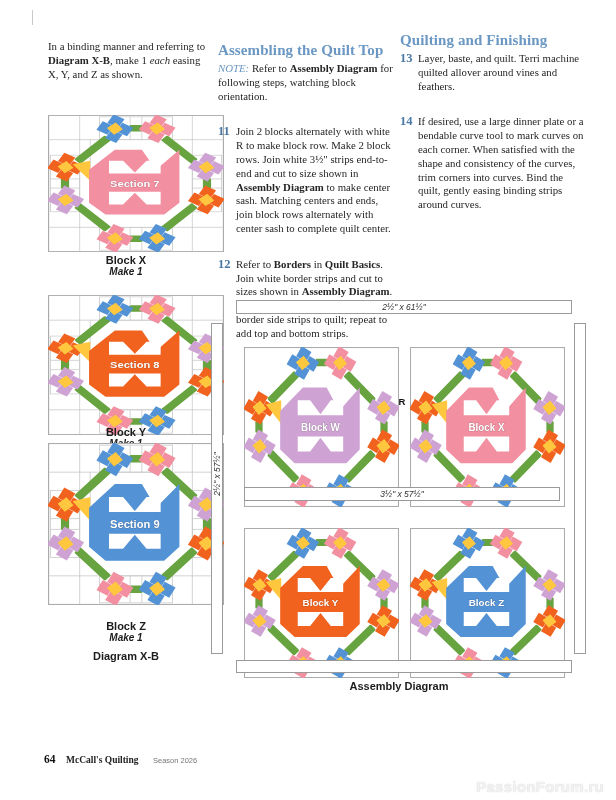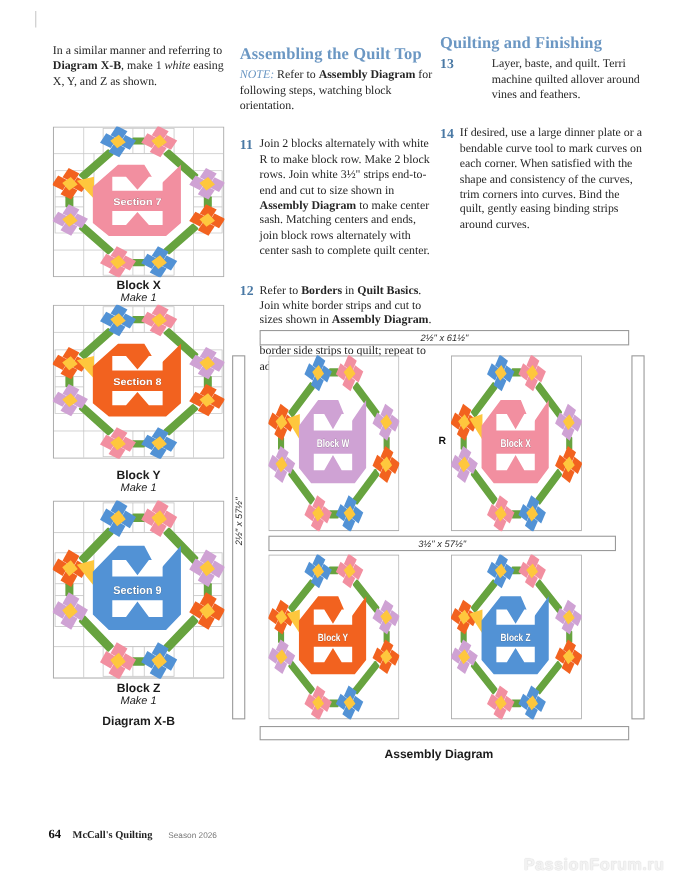--- a/index.html
+++ b/index.html
@@ -5,57 +5,57 @@
   html,body{margin:0;padding:0;background:#fff;}
   .page{position:relative;width:616px;height:800px;background:#ffffff;overflow:hidden;
         font-family:"Liberation Sans",sans-serif;color:#222;}
   .abs{position:absolute;}
   .serif{font-family:"Liberation Serif",serif;font-size:10.8px;line-height:13.8px;color:#262626;}
   .hd{font-family:"Liberation Serif",serif;font-size:15px;font-weight:700;margin:0 0 3px 0;letter-spacing:.1px;}
   .note{margin:0 0 5px 0;}
   .item{display:flex;margin-top:22px;}
   .num{font-family:"Liberation Serif",serif;font-weight:bold;font-size:12.5px;width:18px;flex:none;line-height:13.8px;}
   .itxt{flex:1;}
-  .fig{margin:0;padding:0;position:absolute;left:48px;width:156px;}
+  .fig{margin:0;padding:0;position:absolute;left:48px;width:176px;}
   .cap{position:absolute;left:48px;width:156px;text-align:center;}
   .cap-bold{font-size:11px;font-weight:bold;color:#1c1c1c;line-height:12px;}
-  .cap-make{font-size:10px;font-style:italic;color:#1c1c1c;line-height:12px;}
+  .cap-make{font-size:10px;font-style:italic;color:#1c1c1c;line-height:12px;font-weight:bold;}
   .cap-xb{font-size:11px;font-weight:bold;color:#1c1c1c;}
   .assembly{position:absolute;left:210px;top:296px;width:378px;height:402px;}
   .strip{position:absolute;background:#fff;border:1px solid #9a9a9a;box-sizing:border-box;
          display:flex;align-items:center;justify-content:center;}
   .dim{font-size:8.5px;font-style:italic;color:#2e2e2e;white-space:nowrap;}
   .top-strip{left:26px;top:4px;width:336px;height:14px;}
   .mid-strip{left:34px;top:191px;width:316px;height:14px;}
   .bottom-strip{left:26px;top:364px;width:336px;height:13px;}
   .left-strip{left:1px;top:27px;width:12px;height:331px;}
   .right-strip{left:364px;top:27px;width:12px;height:331px;}
   .left-strip .dim{position:absolute;left:-30px;top:145px;width:70px;text-align:center;
                    transform:rotate(-90deg);}
-  .ablock{position:absolute;width:119px;}
+  .ablock{position:absolute;width:155px;margin-top:24px;}
   .r-label{position:absolute;left:184px;top:100px;width:16px;text-align:center;
            font-size:9.5px;font-weight:bold;color:#111;}
   .acaption{position:absolute;left:0;top:384px;width:378px;text-align:center;
             font-size:11px;font-weight:bold;color:#1c1c1c;}
   .footer{position:absolute;left:44px;top:749px;white-space:nowrap;}
   .pagenum{font-family:"Liberation Serif",serif;font-weight:bold;font-size:11.5px;color:#111;}
   .mag{font-family:"Liberation Serif",serif;font-weight:bold;font-size:9.5px;color:#222;margin-left:6px;}
   .season{font-size:7.5px;color:#777;margin-left:10px;}
   .watermark{position:absolute;right:12px;top:778px;font-size:15px;font-weight:bold;
              color:#f2f2f2;text-shadow:0 0 1px #d9d9d9, 0 0 1px #d9d9d9;letter-spacing:.3px;}
   .cropmark{position:absolute;left:32px;top:10px;width:1px;height:15px;background:#c9c9c9;}
 </style>
 </head>
 <body>
 
 <div class="page">
 
   <div class="cropmark"></div>
 
-  <div class="abs serif" style="left:48px;top:40px;width:164px;"><span>In a similar manner and referring to </span><span style="font-weight: bold;">Diagram X-B</span><span>, make 1 </span><span style="font-style: italic;">white</span><span> easing X, Y, and Z as shown.</span></div>
+  <div class="abs serif" style="left:48px;top:40px;width:164px;"><span>In a binding manner and referring to </span><span style="font-weight: bold;">Diagram X-B</span><span>, make 1 </span><span style="font-style: italic;">each</span><span> easing X, Y, and Z as shown.</span></div>
 
   <figure class="fig" style="top:115px;height:137px;"><svg viewBox="0 0 150 150" width="100%" height="100%" preserveAspectRatio="none">
         <rect x="0.5" y="0.5" width="149" height="149" fill="#ffffff" stroke="#ababab" stroke-width="1"></rect>
         <g fill="none" stroke="#c6c6c6" stroke-width="0.7">
       <line x1="27" y1="1" x2="27" y2="149"></line>
           <line x1="123" y1="1" x2="123" y2="149"></line>
       <line x1="1" y1="27" x2="149" y2="27"></line>
           <line x1="1" y1="123" x2="149" y2="123"></line>
       <rect x="44" y="2" width="62" height="25"></rect>
           <line x1="70" y1="2" x2="70" y2="27"></line>
@@ -214,21 +214,21 @@
         <path d="M35,60 L57,38 L80,38 L92,60 L112,38 L112,96 L99,109 L49,109 L35,96 Z" fill="#f28fa0"></path>
         <polygon points="52,50 64,50 74,63 84,50 96,50 96,64 52,64" fill="#ffffff"></polygon>
         <polygon points="52,84 96,84 96,98 84,98 74,85 64,98 52,98" fill="#ffffff"></polygon>
         <text x="74" y="78.5" font-family="Liberation Sans, sans-serif" font-size="9.5" font-weight="bold" text-anchor="middle" fill="#ffffff" stroke="rgba(60,60,60,0.45)" stroke-width="0.5" paint-order="stroke">Section 7</text>
       </svg></figure>
   <div class="cap" style="top:254px;">
     <div class="cap-bold">Block X</div>
     <div class="cap-make">Make 1</div>
   </div>
 
-  <figure class="fig" style="top:277px;height:140px;"><svg viewBox="0 0 150 150" width="100%" height="100%" preserveAspectRatio="none">
+  <figure class="fig" style="top:295px;height:140px;"><svg viewBox="0 0 150 150" width="100%" height="100%" preserveAspectRatio="none">
         <rect x="0.5" y="0.5" width="149" height="149" fill="#ffffff" stroke="#ababab" stroke-width="1"></rect>
         <g fill="none" stroke="#c6c6c6" stroke-width="0.7">
       <line x1="27" y1="1" x2="27" y2="149"></line>
           <line x1="123" y1="1" x2="123" y2="149"></line>
       <line x1="1" y1="27" x2="149" y2="27"></line>
           <line x1="1" y1="123" x2="149" y2="123"></line>
       <rect x="44" y="2" width="62" height="25"></rect>
           <line x1="70" y1="2" x2="70" y2="27"></line>
           <line x1="80" y1="2" x2="80" y2="27"></line>
       <rect x="44" y="123" width="62" height="25"></rect>
@@ -385,21 +385,21 @@
         <path d="M35,60 L57,38 L80,38 L92,60 L112,38 L112,96 L99,109 L49,109 L35,96 Z" fill="#f2621f"></path>
         <polygon points="52,50 64,50 74,63 84,50 96,50 96,64 52,64" fill="#ffffff"></polygon>
         <polygon points="52,84 96,84 96,98 84,98 74,85 64,98 52,98" fill="#ffffff"></polygon>
         <text x="74" y="78.5" font-family="Liberation Sans, sans-serif" font-size="9.5" font-weight="bold" text-anchor="middle" fill="#ffffff" stroke="rgba(60,60,60,0.45)" stroke-width="0.5" paint-order="stroke">Section 8</text>
       </svg></figure>
   <div class="cap" style="top:426px;">
     <div class="cap-bold">Block Y</div>
     <div class="cap-make">Make 1</div>
   </div>
 
-  <figure class="fig" style="top:455px;height:162px;"><svg viewBox="0 0 150 150" width="100%" height="100%" preserveAspectRatio="none">
+  <figure class="fig" style="top:443px;height:162px;"><svg viewBox="0 0 150 150" width="100%" height="100%" preserveAspectRatio="none">
         <rect x="0.5" y="0.5" width="149" height="149" fill="#ffffff" stroke="#ababab" stroke-width="1"></rect>
         <g fill="none" stroke="#c6c6c6" stroke-width="0.7">
       <line x1="27" y1="1" x2="27" y2="149"></line>
           <line x1="123" y1="1" x2="123" y2="149"></line>
       <line x1="1" y1="27" x2="149" y2="27"></line>
           <line x1="1" y1="123" x2="149" y2="123"></line>
       <rect x="44" y="2" width="62" height="25"></rect>
           <line x1="70" y1="2" x2="70" y2="27"></line>
           <line x1="80" y1="2" x2="80" y2="27"></line>
       <rect x="44" y="123" width="62" height="25"></rect>
@@ -572,21 +572,21 @@
       <span class="itxt serif"><span>Join 2 blocks alternately with white R to make block row. Make 2 block rows. Join white 3½" strips end-to-end and cut to size shown in </span><span style="font-weight: bold;">Assembly Diagram</span><span> to make center sash. Matching centers and ends, join block rows alternately with center sash to complete quilt center.</span></span>
     </div>
     <div class="item">
       <span class="num num-c" style="color: rgb(74, 121, 165);">12</span>
       <span class="itxt serif"><span>Refer to </span><span style="font-weight: bold;">Borders</span><span> in </span><span style="font-weight: bold;">Quilt Basics</span><span>. Join white border strips and cut to sizes shown in </span><span style="font-weight: bold;">Assembly Diagram</span><span>. Matching centers and ends, sew border side strips to quilt; repeat to add top and bottom strips.</span></span>
     </div>
   </section>
 
   <section class="abs" style="left:400px;top:32px;width:184px;">
     <h2 class="hd hd-c" style="color: rgb(107, 151, 195);">Quilting and Finishing</h2>
-    <div class="item" style="margin-top:2px;gap:29px;">
+    <div class="item" style="margin-top:2px;">
       <span class="num num-c" style="color: rgb(74, 121, 165);">13</span>
       <span class="itxt serif"><span>Layer, baste, and quilt. Terri machine quilted allover around vines and feathers.</span></span>
     </div>
     <div class="item">
       <span class="num num-c" style="color: rgb(74, 121, 165);">14</span>
       <span class="itxt serif"><span>If desired, use a large dinner plate or a bendable curve tool to mark curves on each corner. When satisfied with the shape and consistency of the curves, trim corners into curves. Bind the quilt, gently easing binding strips around curves.</span></span>
     </div>
   </section>
 
   <div class="assembly">

